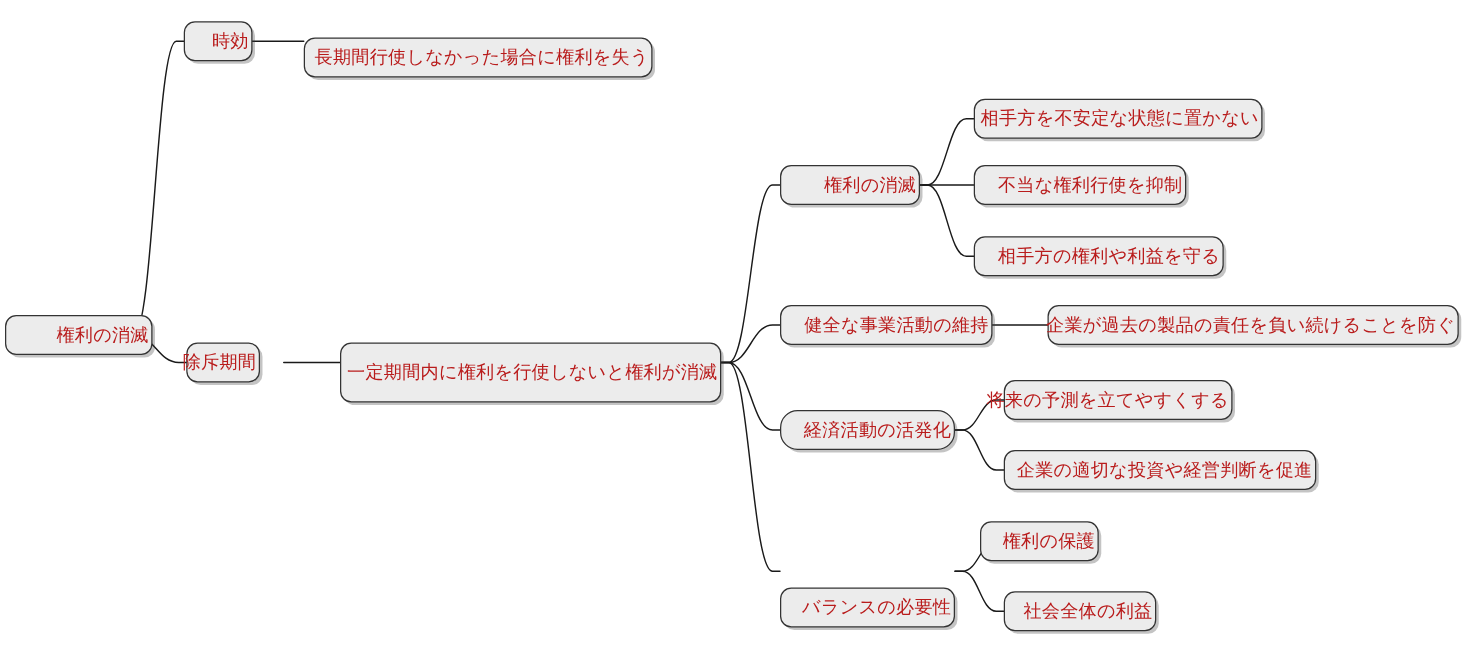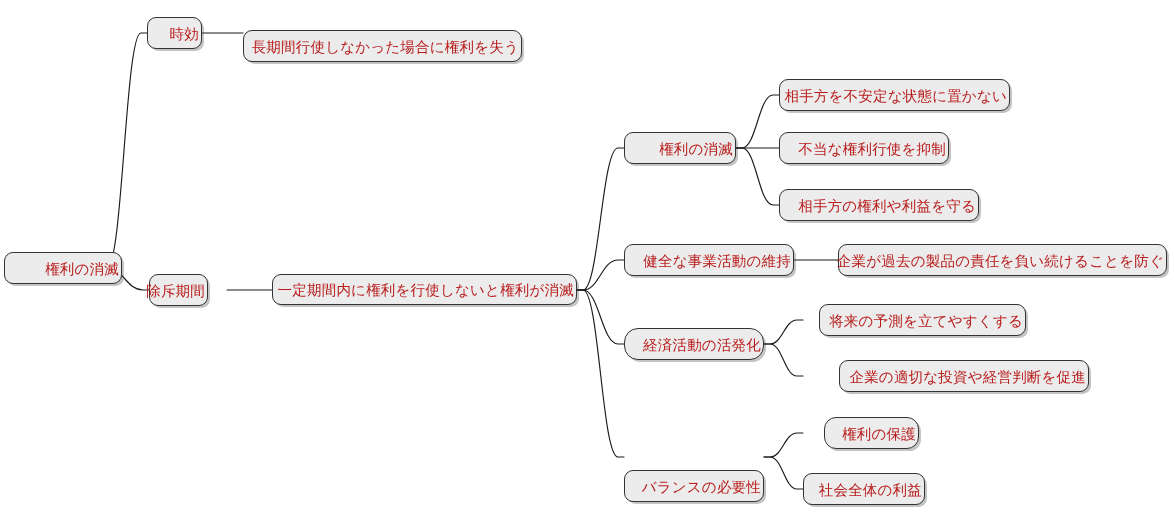--- a/index.html
+++ b/index.html
@@ -82,21 +82,21 @@
       </div>
       <div class="mm-node" style="left: 147px; top: 17px; width: 55px; height: 32px;">
         <span class="mm-label">時効</span>
       </div>
       <div class="mm-node" style="left: 243px; top: 17px; width: 279px; height: 32px; margin-top: 13px;">
         <span class="mm-label">長期間行使しなかった場合に権利を失う</span>
       </div>
       <div class="mm-node" style="left: 149px; top: 274px; width: 59px; height: 32px;">
         <span class="mm-label">除斥期間</span>
       </div>
-      <div class="mm-node" style="left: 272px; top: 274px; width: 305px; height: 31px; padding-left: 44px;">
+      <div class="mm-node" style="left: 272px; top: 274px; width: 305px; height: 48px; padding-left: 44px;">
         <span class="mm-label">一定期間内に権利を行使しないと権利が消滅</span>
       </div>
       <div class="mm-node" style="left: 624px; top: 132px; width: 112px; height: 32px;">
         <span class="mm-label">権利の消滅</span>
       </div>
       <div class="mm-node" style="left: 779px; top: 79px; width: 231px; height: 32px;">
         <span class="mm-label">相手方を不安定な状態に置かない</span>
       </div>
       <div class="mm-node" style="left: 779px; top: 132px; width: 170px; height: 32px;">
         <span class="mm-label">不当な権利行使を抑制</span>
@@ -106,29 +106,29 @@
       </div>
       <div class="mm-node" style="left: 624px; top: 244px; width: 170px; height: 32px;">
         <span class="mm-label">健全な事業活動の維持</span>
       </div>
       <div class="mm-node" style="left: 838px; top: 244px; width: 329px; height: 32px;">
         <span class="mm-label">企業が過去の製品の責任を負い続けることを防ぐ</span>
       </div>
       <div class="mm-node" style="left: 624px; top: 328px; width: 140px; height: 32px; border-radius: 14px;">
         <span class="mm-label">経済活動の活発化</span>
       </div>
-      <div class="mm-node" style="left: 803px; top: 304px; width: 207px; height: 32px; margin-left: 16px;">
+      <div class="mm-node" style="left: 803px; top: 304px; width: 183px; height: 32px;">
         <span class="mm-label">将来の予測を立てやすくする</span>
       </div>
-      <div class="mm-node" style="left: 803px; top: 360px; width: 250px; height: 32px; margin-left: 36px;">
+      <div class="mm-node" style="left: 803px; top: 360px; width: 250px; height: 32px;">
         <span class="mm-label">企業の適切な投資や経営判断を促進</span>
       </div>
       <div class="mm-node" style="left: 624px; top: 441px; width: 140px; height: 32px; margin-top: 29px;">
         <span class="mm-label">バランスの必要性</span>
       </div>
-      <div class="mm-node" style="left: 824px; top: 417px; width: 95px; height: 32px; border-radius: 12px;">
+      <div class="mm-node" style="left: 784px; top: 417px; width: 95px; height: 32px;">
         <span class="mm-label">権利の保護</span>
       </div>
       <div class="mm-node" style="left: 803px; top: 473px; width: 122px; height: 32px;">
         <span class="mm-label">社会全体の利益</span>
       </div>
     </div>
 </div>
 
 </body></html>

